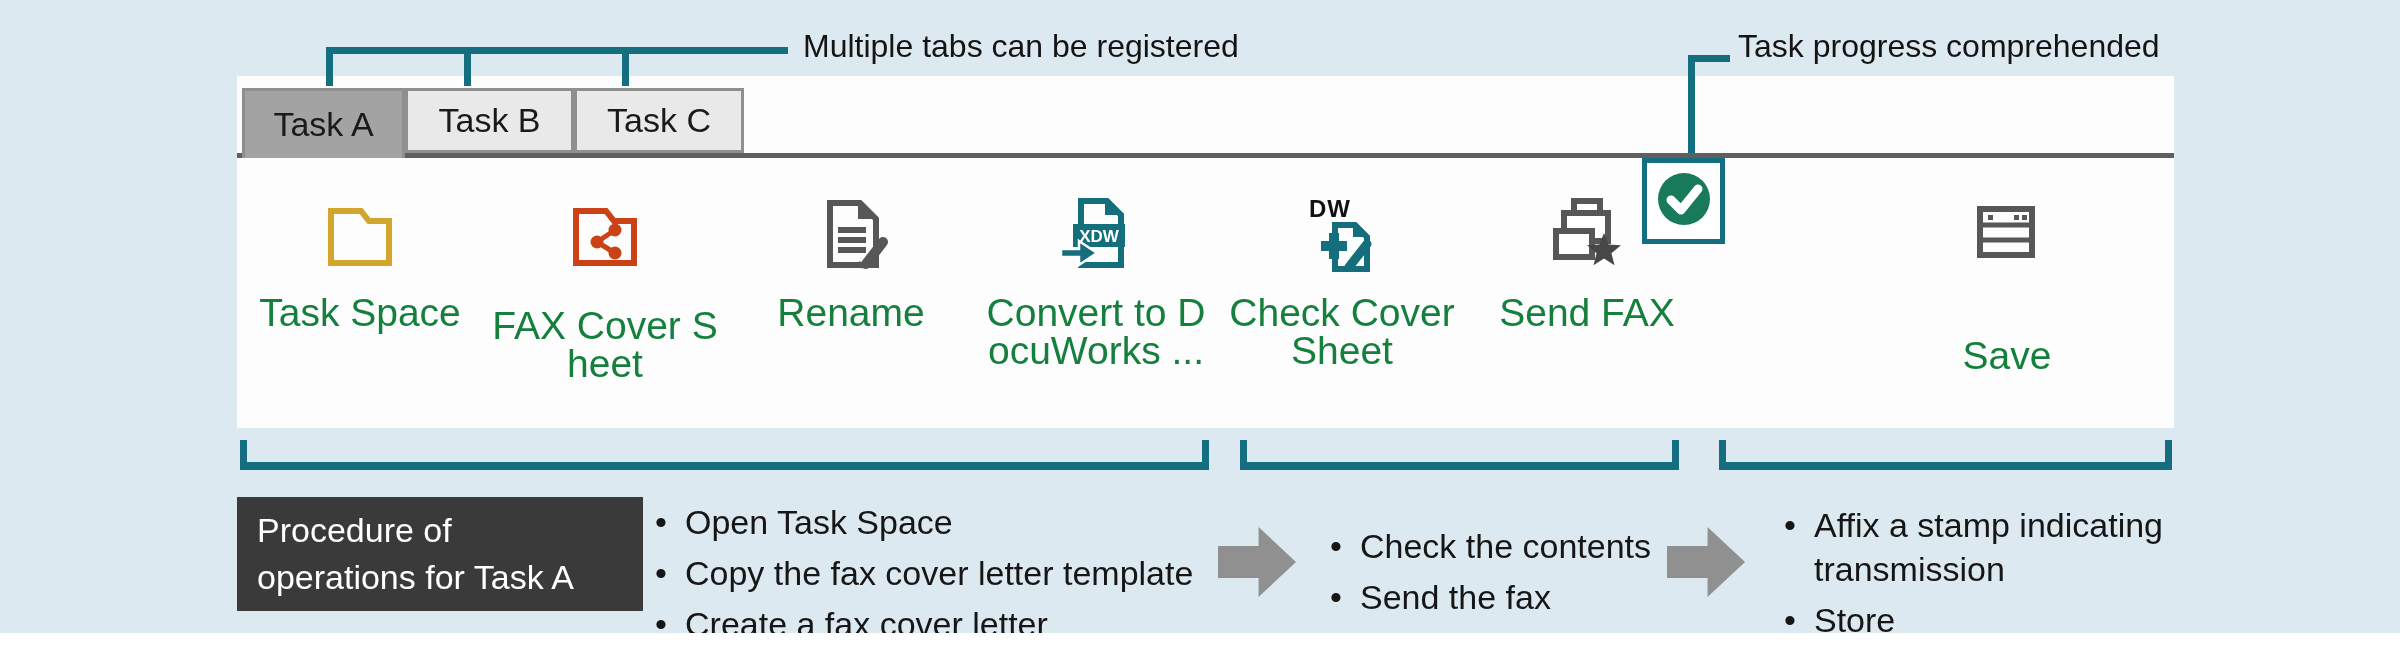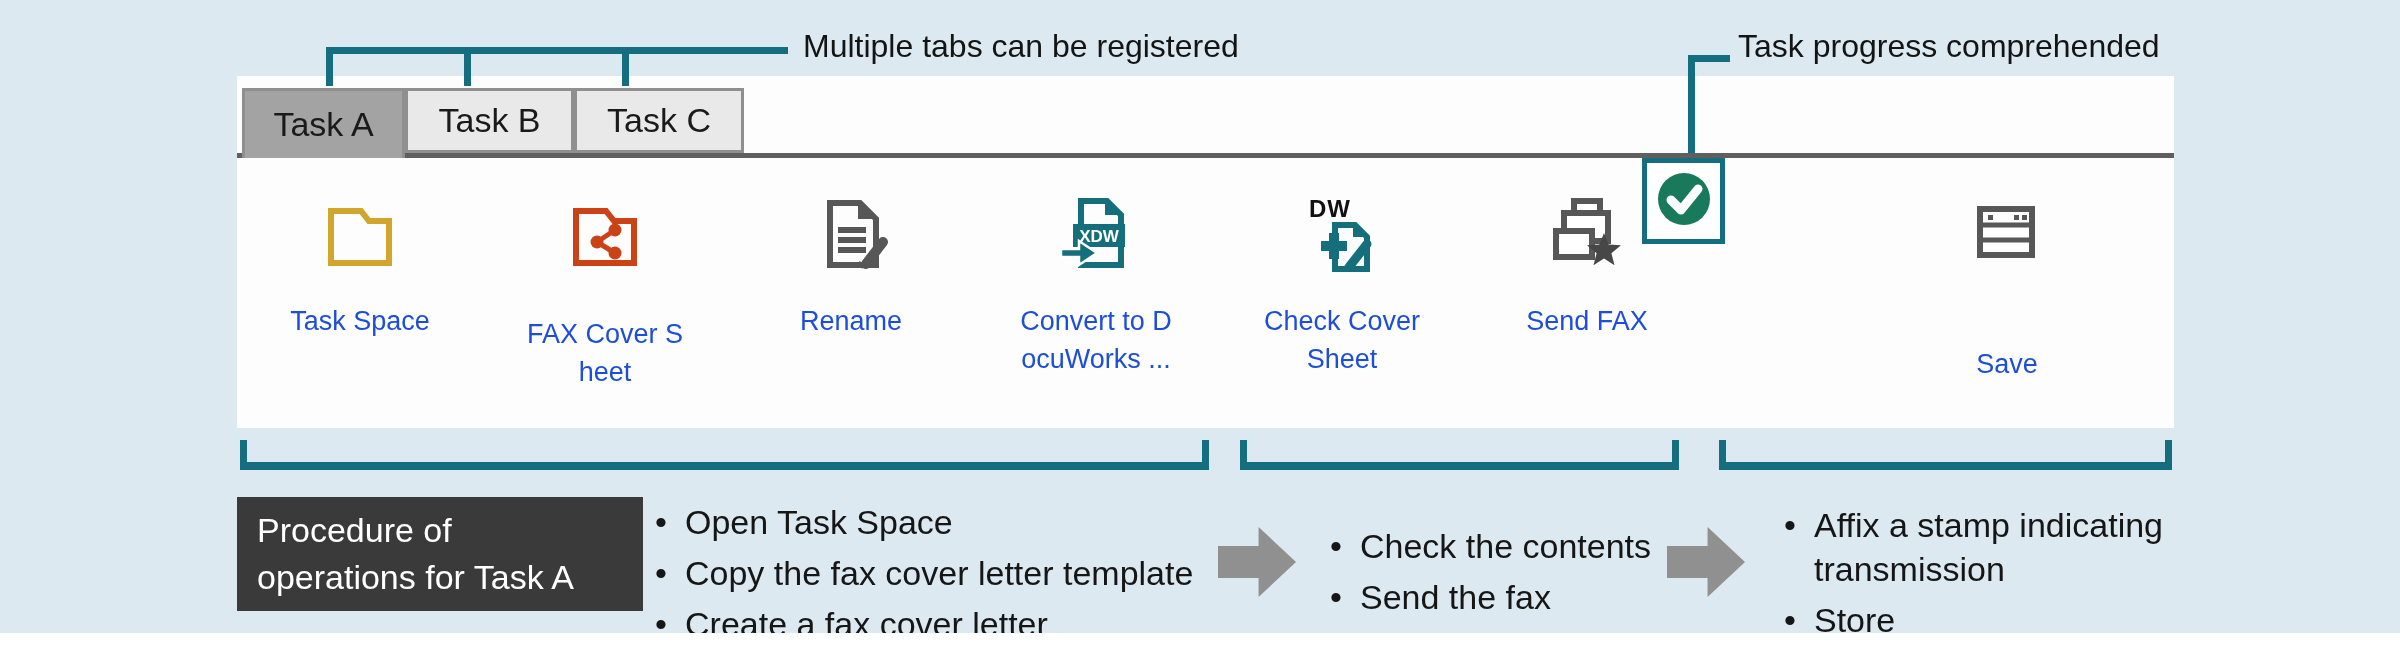--- a/index.html
+++ b/index.html
@@ -11,21 +11,21 @@
   .window{position:absolute;left:237px;top:76px;width:1937px;height:352px;background:#fdfdfd;}
   .toolbar-border{position:absolute;left:237px;top:153px;width:1937px;height:5px;background:#5f5f5f;z-index:2;}
   .tab{position:absolute;box-sizing:border-box;border:3px solid #8f8f8f;display:flex;align-items:center;justify-content:center;
        font-size:34px;color:#1a1a1a;background:#e9e9e9;z-index:1;}
   .tab.active{background:#a3a3a3;border-bottom:none;z-index:3;}
 
   
   .titem{position:absolute;top:158px;width:242px;height:268px;box-sizing:border-box;display:flex;flex-direction:column;
          align-items:center;padding-top:28px;z-index:1;cursor:default;}
   .ticon{height:96px;display:flex;align-items:center;justify-content:center;}
-  .tlbl{margin-top:20px;font-size:27px;line-height:38px;text-align:center;color:#1d4ed8;white-space:nowrap;}
+  .tlbl{margin-top:12px;font-size:39px;line-height:38px;text-align:center;color:#15803d;white-space:nowrap;}
   .tlbl span{display:block;}
 
   
   .teal{background:#146e80;position:absolute;}
   .note-text{position:absolute;font-size:32px;color:#141414;white-space:nowrap;}
 
   
   .badge{position:absolute;left:1642px;top:158px;width:83px;height:86px;box-sizing:border-box;border:5px solid #146e80;
          background:#ffffff;display:flex;align-items:center;justify-content:center;z-index:5;}
 

